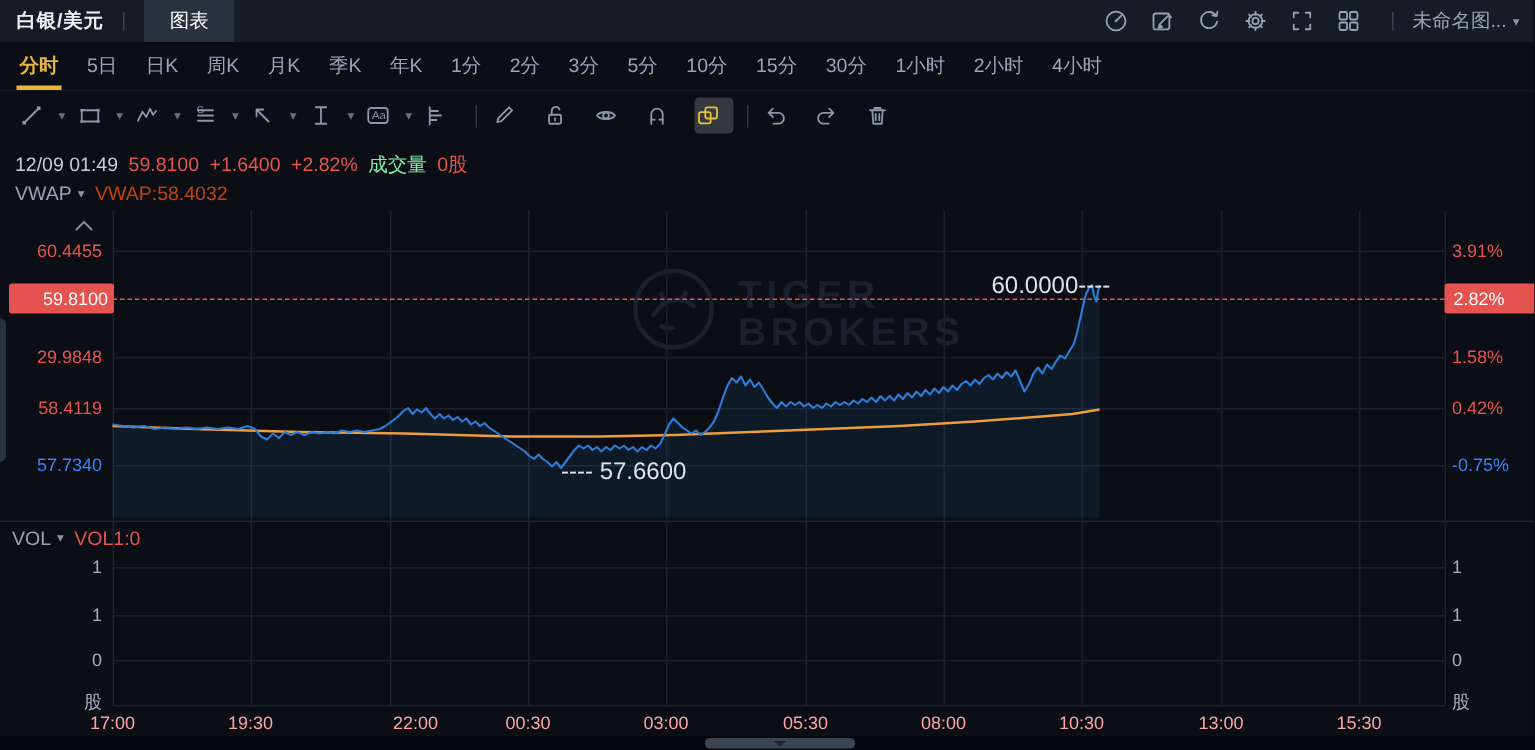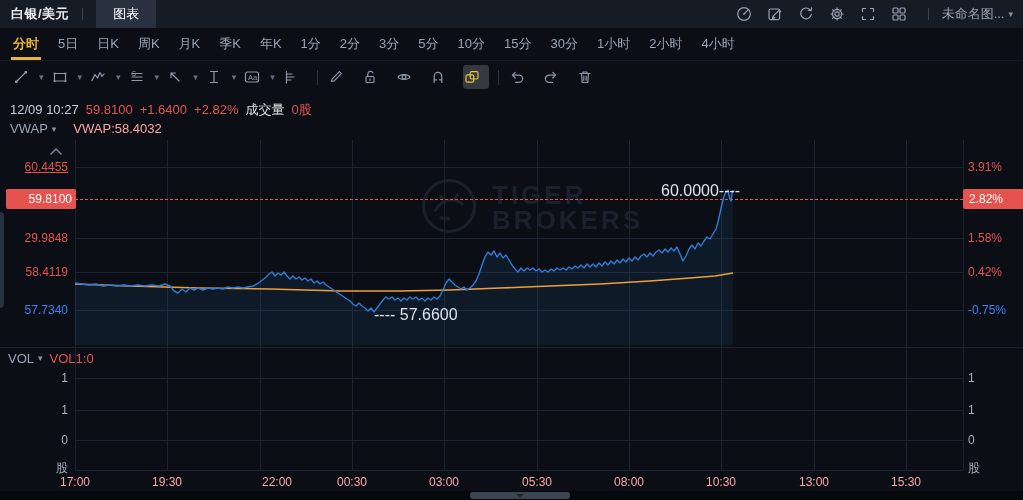--- a/index.html
+++ b/index.html
@@ -26,23 +26,23 @@
   #toolbar{position:absolute;left:0;top:62px;width:1023px;height:30px;display:flex;align-items:center;
            padding-left:12px;z-index:28;}
   .tool{width:26px;height:24px;display:flex;align-items:center;justify-content:flex-start;color:#8d97aa;cursor:pointer;border-radius:3px;}
   .tool svg{stroke:currentColor;fill:none;stroke-width:1.2;stroke-linecap:round;stroke-linejoin:round;}
   .tool.active{background:#34383f;color:#e9c43e;}
   .tcaret{color:#667084;font-size:9px;margin:0 7px 0 1px;cursor:pointer;}
   .tsep{width:1px;height:15px;background:#2a3442;margin:0 9px;}
   .tgap{width:8px;}
   
   #quoteline{position:absolute;left:10px;top:101px;height:17px;display:flex;gap:7px;font-size:13px;align-items:center;z-index:20;}
-  .q-gray{color:#c6cdd9;}  .q-dim{color:#e5e5e5;}  .q-red{color:#e5534e;}
+  .q-gray{color:#c6cdd9;}  .q-dim{color:#86efac;}  .q-red{color:#e5534e;}
   #vwapline{position:absolute;left:10px;top:120px;height:17px;display:flex;gap:4px;font-size:13px;align-items:center;z-index:20;}
-  .vwap-name{color:#9aa4b5;}  .vwap-val{color:#fca5a5;margin-left:13px;}
+  .vwap-name{color:#9aa4b5;}  .vwap-val{color:#c2410c;margin-left:3px;}
   
   .vgrid{position:absolute;width:1px;background:#1b2330;z-index:1;}
   .hgrid{position:absolute;height:1px;background:#1b2330;z-index:1;}
   #pane-divider{position:absolute;left:0;top:347px;width:1023px;height:1px;background:#1c2430;z-index:2;}
   #watermark{position:absolute;left:420px;top:177px;display:flex;align-items:center;gap:14px;z-index:2;}
   #wm-logo svg{stroke:#1a212d;fill:none;stroke-width:3;}
   .wm-text{font-size:26px;font-weight:bold;letter-spacing:3px;color:#1a212d;line-height:25px;}
   #priceline-dash{position:absolute;left:75px;width:888px;top:199px;border-top:1px dashed #e8564f;z-index:3;}
   #plot-svg{position:absolute;left:0;top:140px;width:1023px;height:330px;z-index:4;pointer-events:none;}
   .axlabel{position:absolute;font-size:12px;line-height:14px;z-index:6;}
@@ -246,21 +246,21 @@
     </span>
       <span class="tgap"></span>
     <span class="tool">
       <svg width="18" height="18" viewBox="0 0 18 18">
           <path d="M4 5.5h10 M7 5.5V4h4v1.5 M5.5 5.5l.7 9h5.6l.7-9 M7.8 8v4.2 M10.2 8v4.2"></path>
         </svg>
     </span>
   </div>
 
   <div id="quoteline">
-    <span class="q-gray">12/09 10:27</span>
+    <span class="q-gray">12/09 01:49</span>
     <span class="q-red">59.8100</span>
     <span class="q-red">+1.6400</span>
     <span class="q-red">+2.82%</span>
     <span class="q-dim">成交量</span>
     <span class="q-red">0股</span>
   </div>
   <div id="vwapline">
     <span class="vwap-name">VWAP</span>
     <span class="ddcaret" style="margin:0;">▾</span>
     <span class="vwap-val">VWAP:58.4032</span>
@@ -310,21 +310,21 @@
     <polyline id="price-line" fill="none" stroke="#2f7cd6" stroke-width="1.4" stroke-linejoin="round" points="75,283 82,284 89,285 96,284 103,286 110,285 117,286 124,285 131,286 138,285 145,286 152,285 159,286 165,284 170,286 174,291 178,293 182,289 186,292 190,288 194,290 198,288 203,290 208,288 213,289 218,288 223,289 228,287 233,288 238,287 243,288 248,287 253,286 257,284 261,281 265,278 269,274 272,272 275,276 278,273 281,275 284,272 287,276 290,279 293,276 296,279 299,277 302,280 305,278 308,281 311,279 314,283 317,281 320,284 323,282 326,285 329,287 332,289 335,291 338,293 341,295 344,297 347,299 350,301 353,304 356,306 359,303 362,306 365,308 368,311 371,308 374,312 377,308 380,304 383,300 386,297 389,299 392,297 395,300 398,298 401,301 404,298 407,300 410,297 413,299 416,297 419,300 422,298 425,301 428,298 431,300 434,297 437,299 440,296 443,290 446,283 449,279 452,282 455,285 458,287 461,289 464,287 467,290 470,288 473,285 476,281 479,274 482,265 485,257 488,252 491,255 494,251 497,257 500,253 503,258 506,255 509,260 512,265 515,269 518,272 521,268 524,271 527,268 530,270 533,268 536,271 539,269 542,272 545,270 548,272 551,269 554,271 557,268 560,270 563,268 566,270 569,267 572,269 575,266 578,268 581,265 584,268 587,264 590,267 593,264 596,267 599,263 602,266 605,262 608,265 611,261 614,264 617,260 620,263 623,259 626,262 629,258 632,261 635,257 638,260 641,256 644,254 647,257 650,253 653,256 656,252 659,250 662,253 665,249 668,252 671,248 674,251 677,247 680,254 683,261 686,256 689,249 692,245 695,249 698,243 701,246 704,241 707,237 710,239 713,234 716,229 718,222 720,213 722,204 724,196 726,192 728,190 729,195 730,199 731,201 732,194 733,190"></polyline>
   </svg>
 
   <div id="collapse-chevron">
     <svg width="14" height="10" viewBox="0 0 14 10">
         <polyline points="2,8 7,3 12,8"></polyline>
       </svg>
   </div>
 
   <div id="labelslayer">
-      <div class="axlabel left-ax red" style="top: 160px; text-decoration: underline;">60.4455</div>
+      <div class="axlabel left-ax red" style="top: 160px;">60.4455</div>
       <div class="badge bleft" style="top: 189px;">59.8100</div>
       <div class="axlabel left-ax red" style="top: 231px;">29.9848</div>
       <div class="axlabel left-ax red" style="top: 265px;">58.4119</div>
       <div class="axlabel left-ax green" style="top: 303px;">57.7340</div>
       <div class="axlabel right-ax red" style="top: 160px;">3.91%</div>
       <div class="badge bright" style="top: 189px;">2.82%</div>
       <div class="axlabel right-ax red" style="top: 231px;">1.58%</div>
       <div class="axlabel right-ax red" style="top: 265px;">0.42%</div>
       <div class="axlabel right-ax green" style="top: 303px;">-0.75%</div>
       <div class="anno" style="left: 661px; top: 182px;">60.0000----</div>

